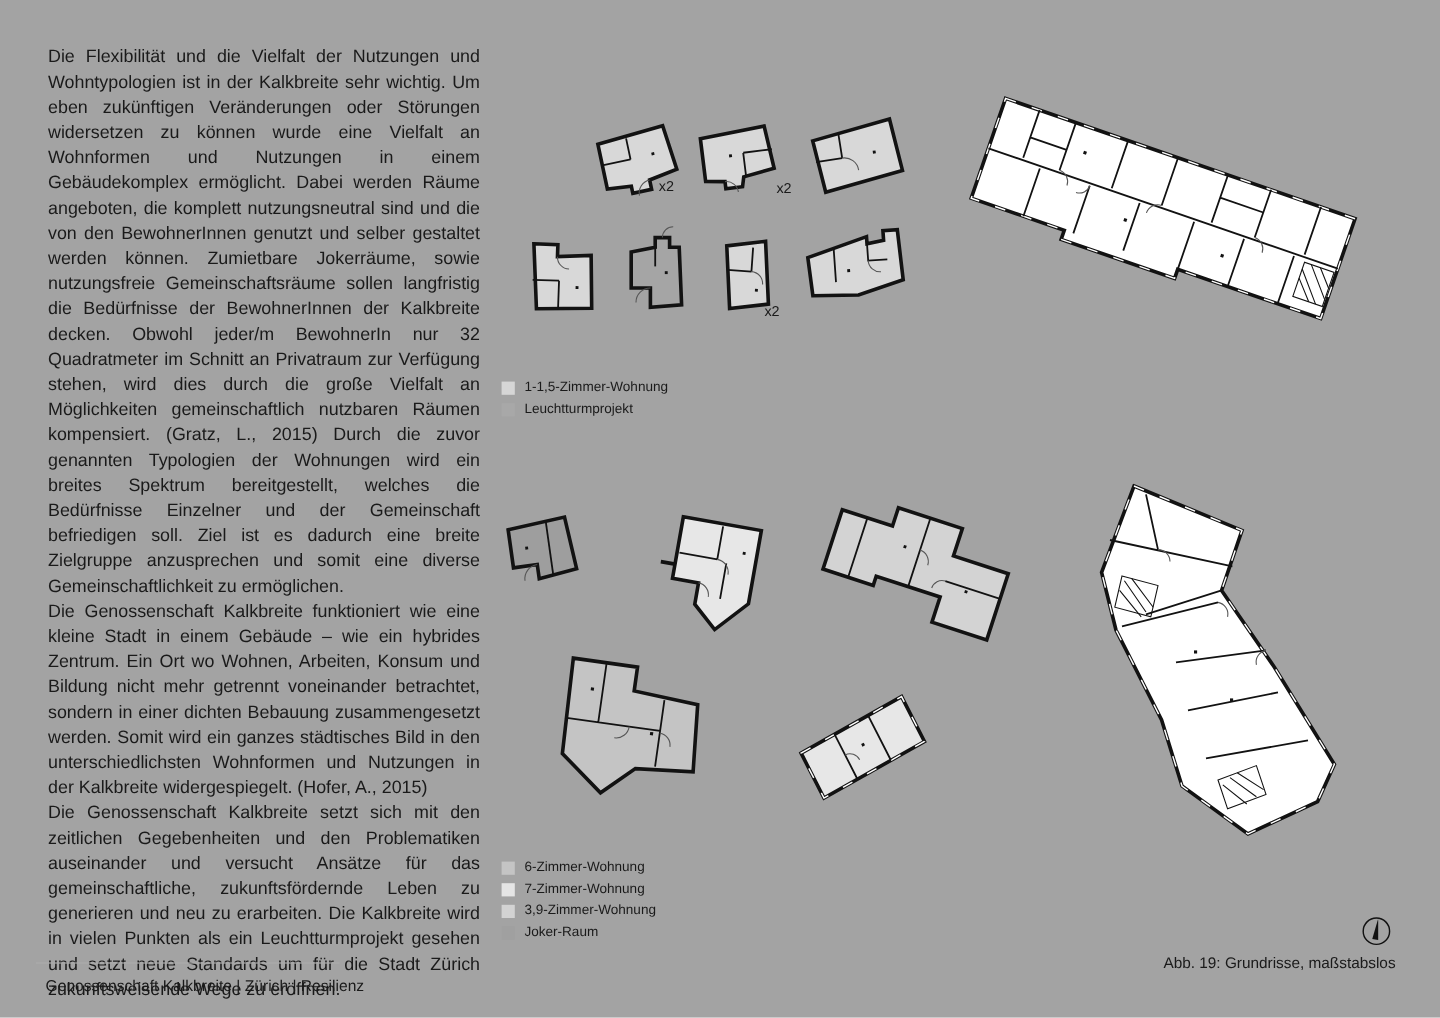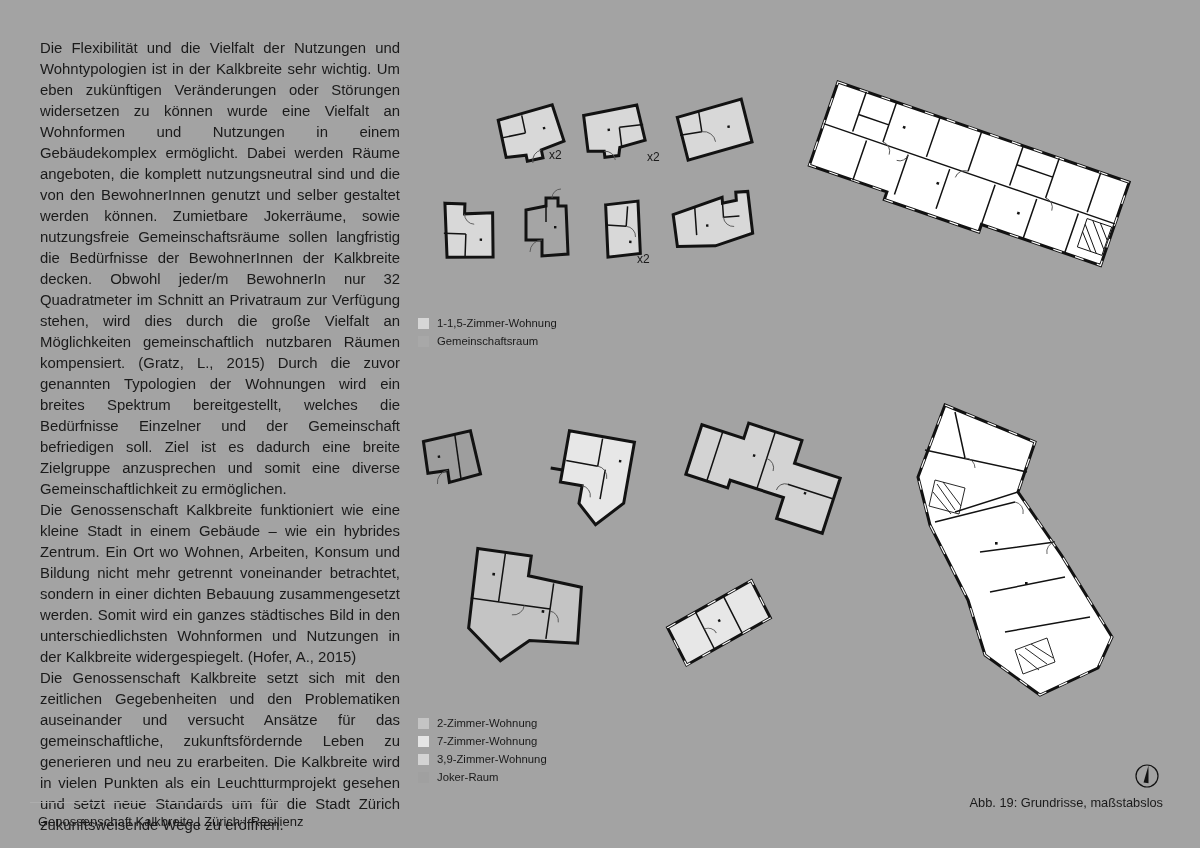--- a/index.html
+++ b/index.html
@@ -133,21 +133,21 @@
     </svg>
   </div>
 
   <div class="legend" style="left:418px;top:314px">
     <div class="lrow">
       <span class="sw" style="background: rgb(214, 214, 214);"></span>
       <span class="llabel">1-1,5-Zimmer-Wohnung</span>
     </div>
     <div class="lrow">
       <span class="sw" style="background: rgb(168, 168, 168);"></span>
-      <span class="llabel">Gemeinschaftsraum</span>
+      <span class="llabel">Leuchtturmprojekt</span>
     </div>
   </div>
 
   <div class="plan" style="left:418px;top:428px">
     <svg width="70" height="66">
       <g transform="rotate(-8 32 30)">
         <polygon class="po" points="8,10 56,6 60,50 28,54 28,42 8,42" fill="#9e9e9e"></polygon>
         <path class="pw" d="M40,8 V52"></path>
         <path class="pa" d="M28,42 a12 12 0 0 0 -12,12"></path>
         <rect class="dot" x="20" y="26" width="2.4" height="2.4"></rect>
@@ -214,21 +214,21 @@
       <path class="ph" d="M124,262 L144,278 M130,256 L152,272 M136,252 L158,266"></path>
       <path class="pa" d="M70,66 a10 10 0 0 1 10,10 M120,110 a10 10 0 0 1 8,12 M160,150 a10 10 0 0 0 -8,12"></path>
       <rect class="dot" x="100" y="150" width="2.6" height="2.6"></rect>
       <rect class="dot" x="130" y="190" width="2.6" height="2.6"></rect>
     </svg>
   </div>
 
   <div class="legend" style="left:418px;top:714px">
     <div class="lrow">
       <span class="sw" style="background: rgb(196, 196, 196);"></span>
-      <span class="llabel">2-Zimmer-Wohnung</span>
+      <span class="llabel">6-Zimmer-Wohnung</span>
     </div>
     <div class="lrow">
       <span class="sw" style="background: rgb(229, 229, 229);"></span>
       <span class="llabel">7-Zimmer-Wohnung</span>
     </div>
     <div class="lrow">
       <span class="sw" style="background: rgb(211, 211, 211);"></span>
       <span class="llabel">3,9-Zimmer-Wohnung</span>
     </div>
     <div class="lrow">

